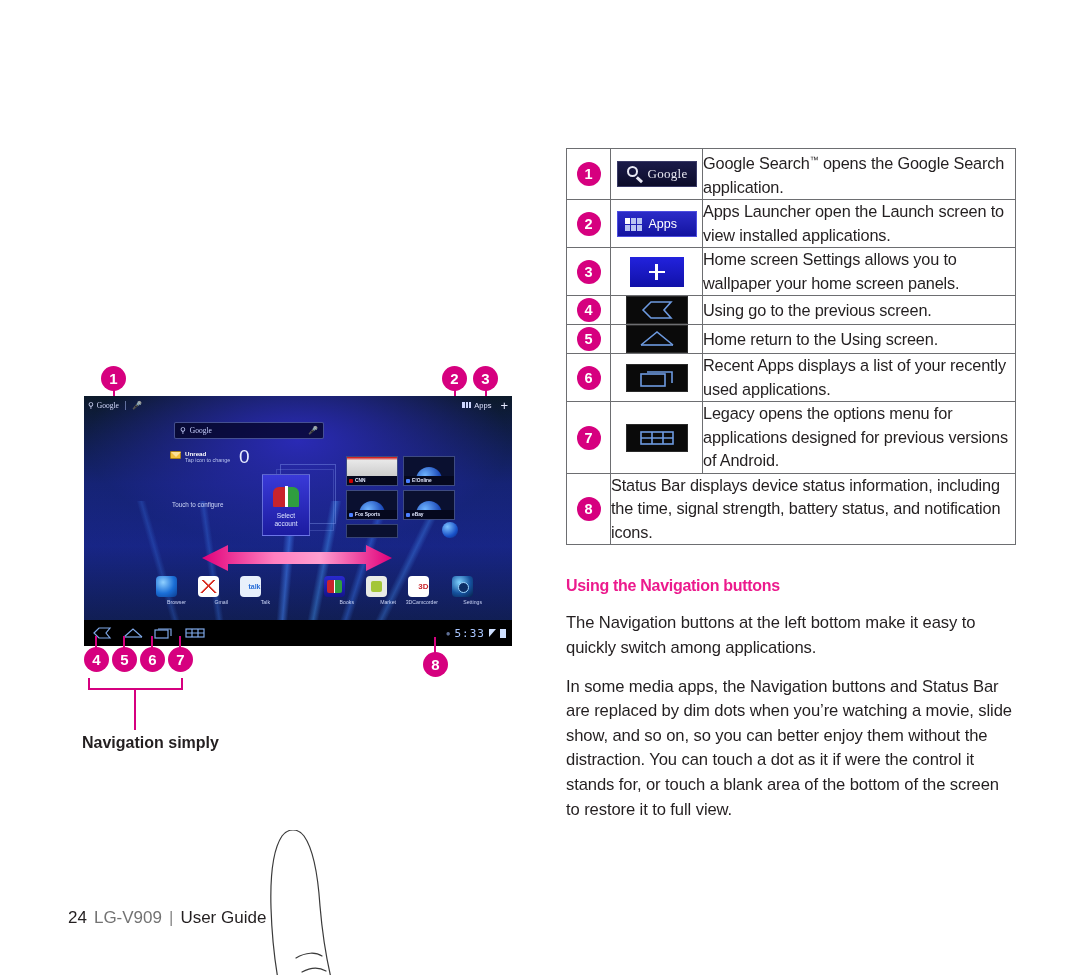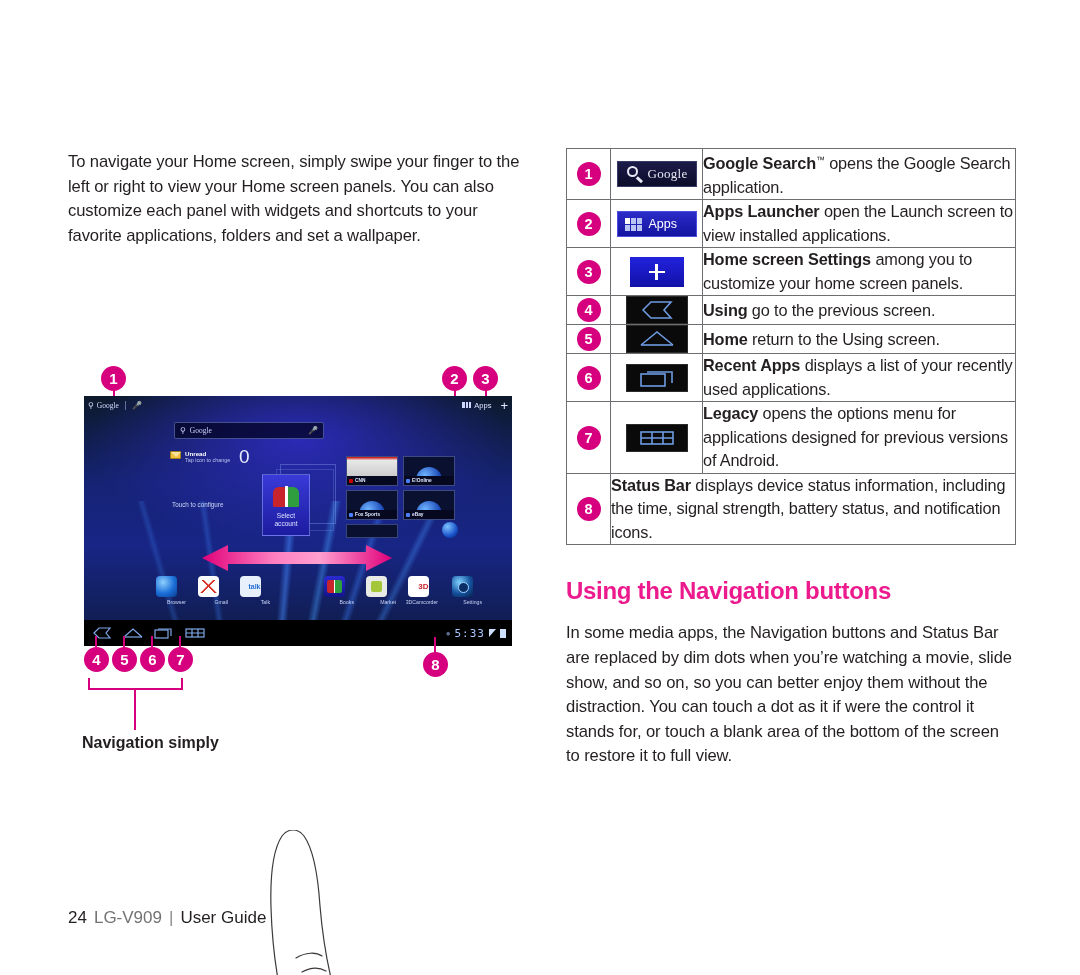--- a/index.html
+++ b/index.html
@@ -73,21 +73,21 @@
     font-weight: bold;
     line-height: 24px;
     text-align: center;
   }
   .desc {
     font-size: 16.3px;
     line-height: 23.5px;
     color: #231f20;
     letter-spacing: -0.15px;
   }
-  .desc b { font-weight: bold; }
+  .desc b { font-weight: normal; }
   .desc sup { font-size: 9px; vertical-align: super; }
 
   
   .mi {
     display: inline-block;
     position: relative;
     vertical-align: middle;
   }
   .mi-google {
     width: 80px; height: 26px;
@@ -139,21 +139,21 @@
   .mi-nav {
     width: 62px; height: 28px;
     background: #0a0a0a;
     border: 1px solid #2a2a2a;
   }
   .mi-nav svg { position: absolute; left: 0; top: 0; }
 
   
   .section-head {
     color: #ec1a8d;
-    font-size: 24px;
+    font-size: 16px;
     font-weight: bold;
     letter-spacing: -0.3px;
     margin: 32px 0 16px 0;
   }
 
   
   .figure { position: absolute; left: 68px; top: 360px; width: 460px; height: 420px; }
 
   .tablet {
     position: absolute; left: 16px; top: 36px;
@@ -386,21 +386,20 @@
   .footer .pink { color: #737373; }
   .footer .bar { color: #8a8a8a; }
 </style>
 </head>
 <body>
 
 <div class="page">
 
 
   <div class="col-left">
-    <p class="para">To navigate your Home screen, simply swipe your finger to the left or right to view your Home screen panels. You can also customize each panel with widgets and shortcuts to your favorite applications, folders and set a wallpaper.</p>
   </div>
 
   <div class="figure">
 
     <div class="callout" style="left:33px; top:6px;">1</div>
     <div class="leader" style="left:45px; top:30px; width:2px; height:12px;"></div>
 
     <div class="callout" style="left:374px; top:6px;">2</div>
     <div class="leader" style="left:386px; top:30px; width:2px; height:12px;"></div>
 
@@ -634,21 +633,21 @@
         </tr>
 
         <tr>
           <td class="num-cell">
             <span class="badge">3</span>
           </td>
           <td class="icon-cell">
             <span class="mi mi-plus"></span>
           </td>
           <td class="desc-cell">
-            <div class="desc"><b>Home screen Settings</b><span> among you to customize your home screen panels.</span></div>
+            <div class="desc"><b>Home screen Settings</b><span> allows you to wallpaper your home screen panels.</span></div>
           </td>
         </tr>
 
         <tr>
           <td class="num-cell">
             <span class="badge">4</span>
           </td>
           <td class="icon-cell">
             <span class="mi mi-nav">
               <svg width="60" height="26" viewBox="0 0 60 26">
@@ -717,20 +716,21 @@
             <span class="badge">8</span>
           </td>
           <td class="desc-cell" colspan="2">
             <div class="desc"><b>Status Bar</b><span> displays device status information, including the time, signal strength, battery status, and notification icons.</span></div>
           </td>
         </tr>
       </tbody>
     </table>
 
     <h2 class="section-head">Using the Navigation buttons</h2>
+    <p class="para">The Navigation buttons at the left bottom make it easy to quickly switch among applications.</p>
     <p class="para">In some media apps, the Navigation buttons and Status Bar are replaced by dim dots when you’re watching a movie, slide show, and so on, so you can better enjoy them without the distraction. You can touch a dot as it if were the control it stands for, or touch a blank area of the bottom of the screen to restore it to full view.</p>
   </div>
 
   <div class="footer">
     <span>24</span>
     <span class="pink">LG-V909</span>
     <span class="bar">|</span>
     <span>User Guide</span>
   </div>
 

